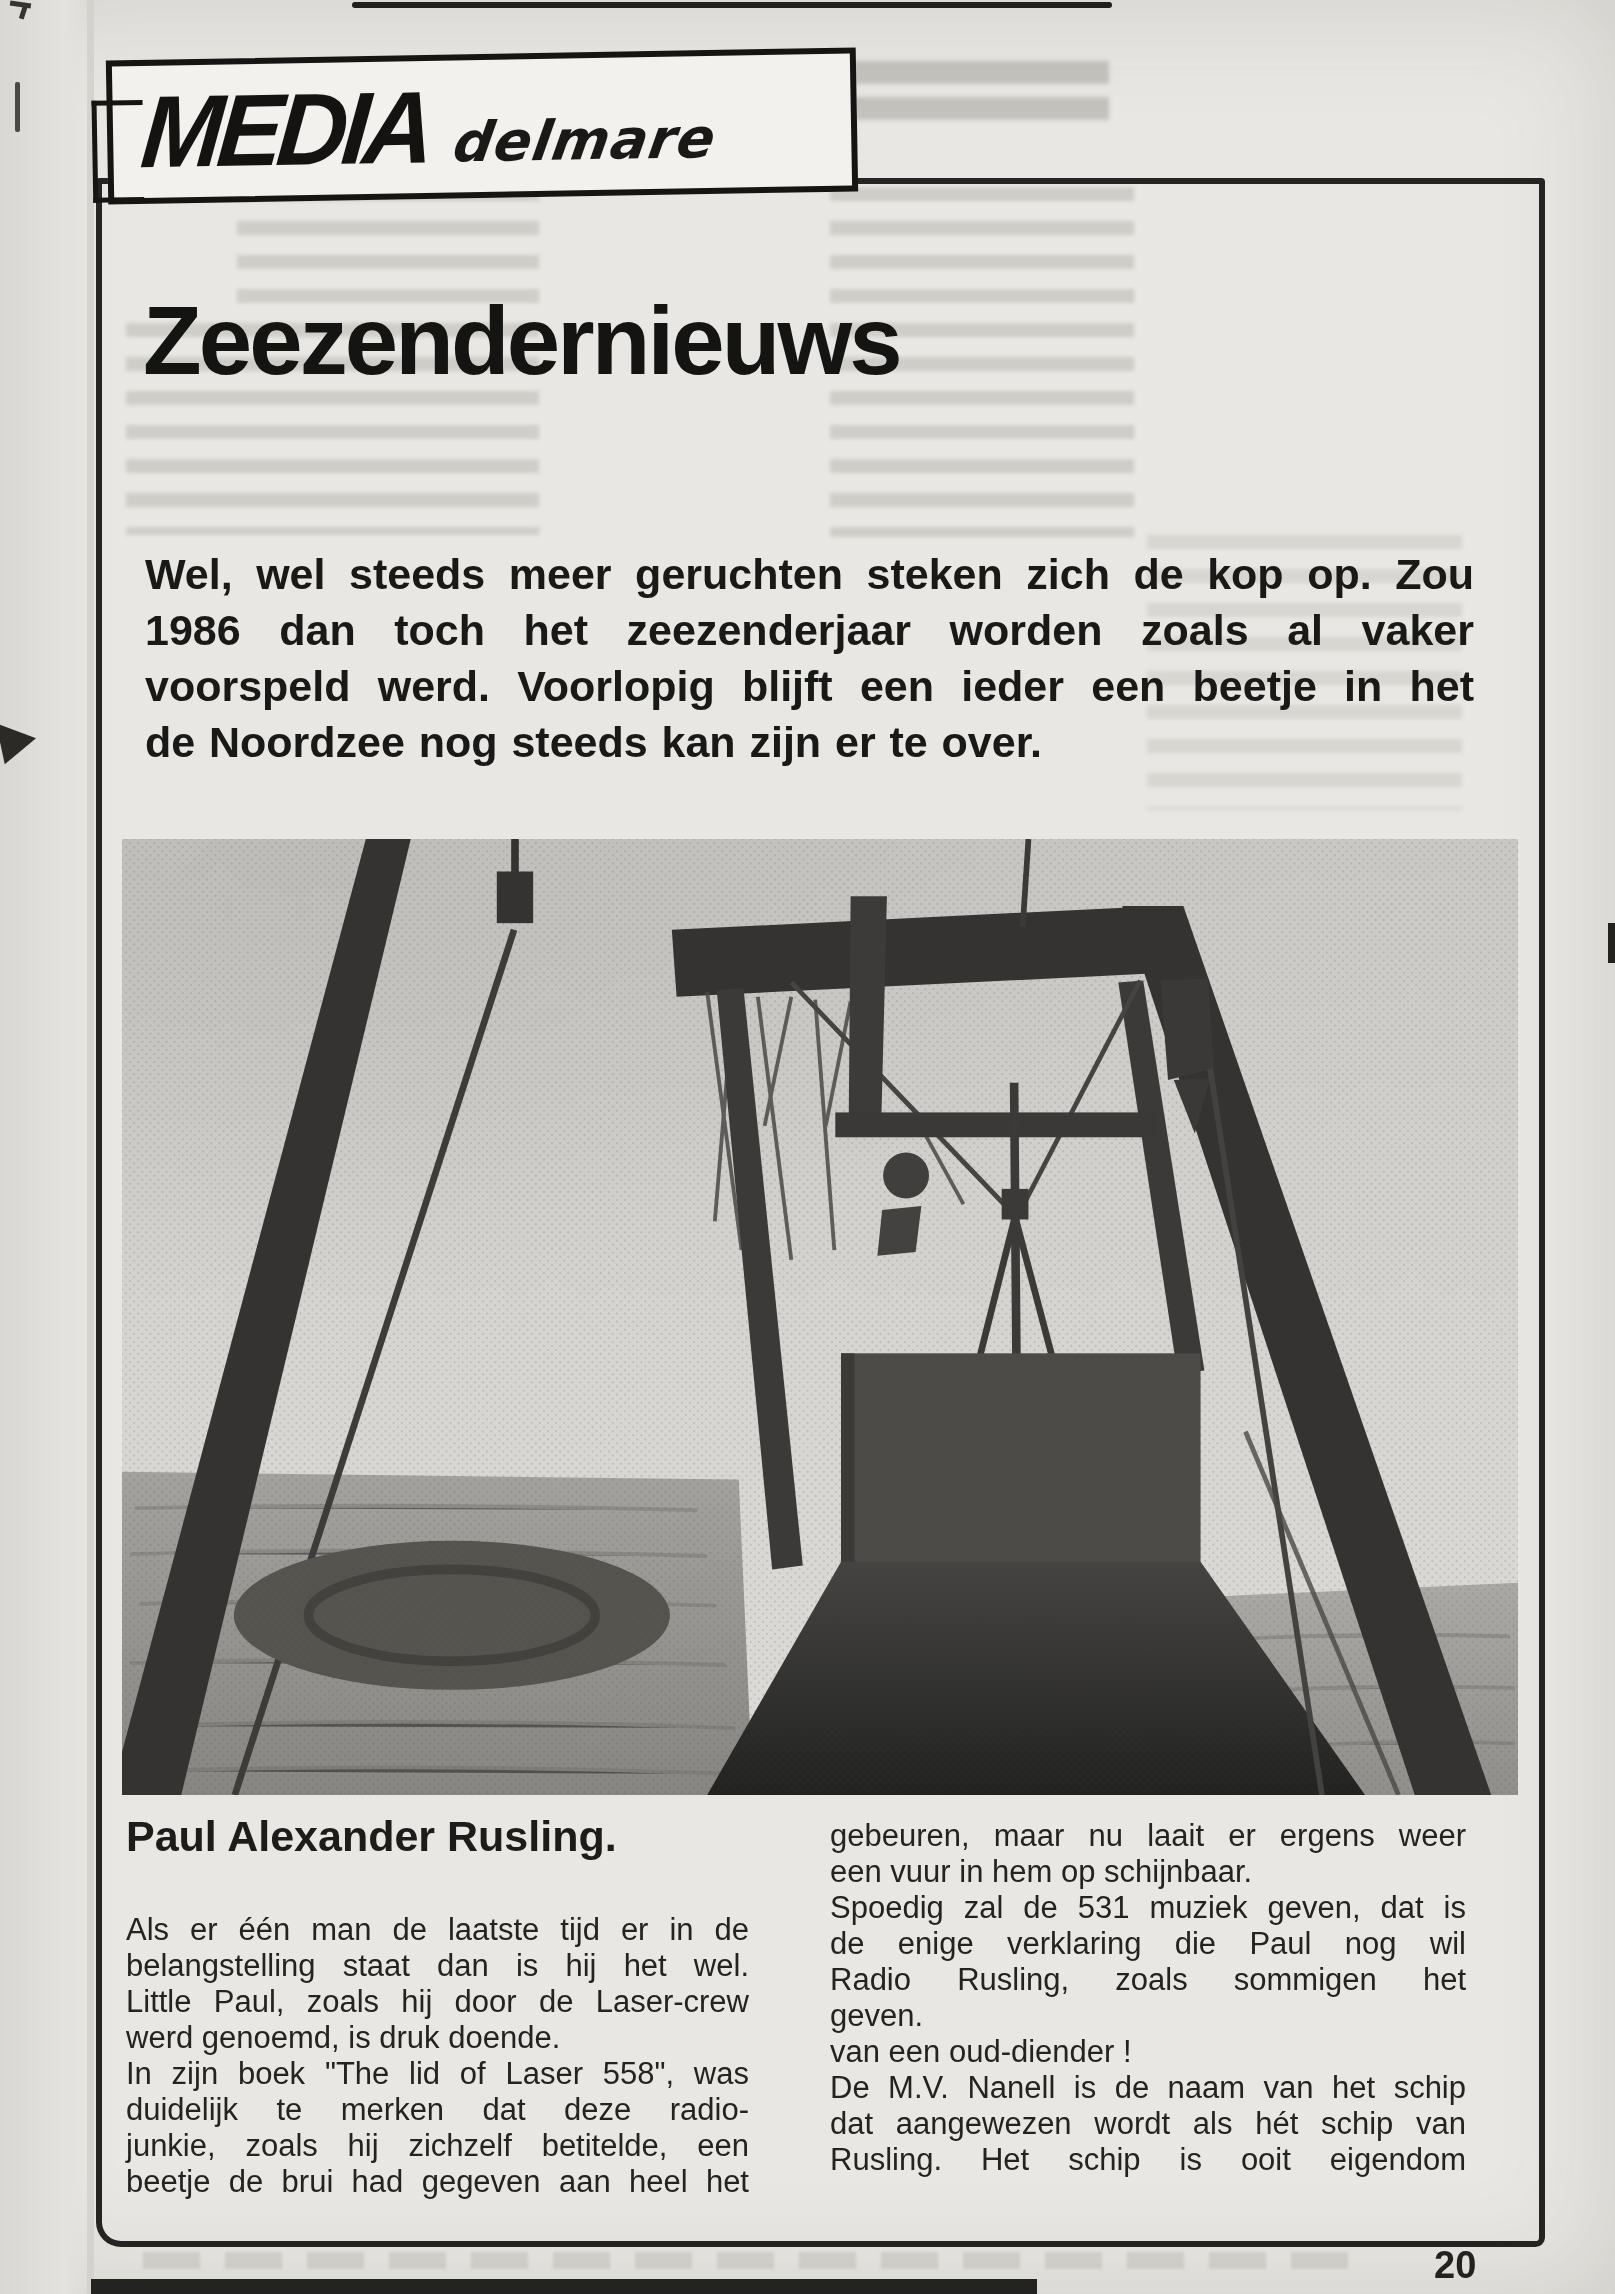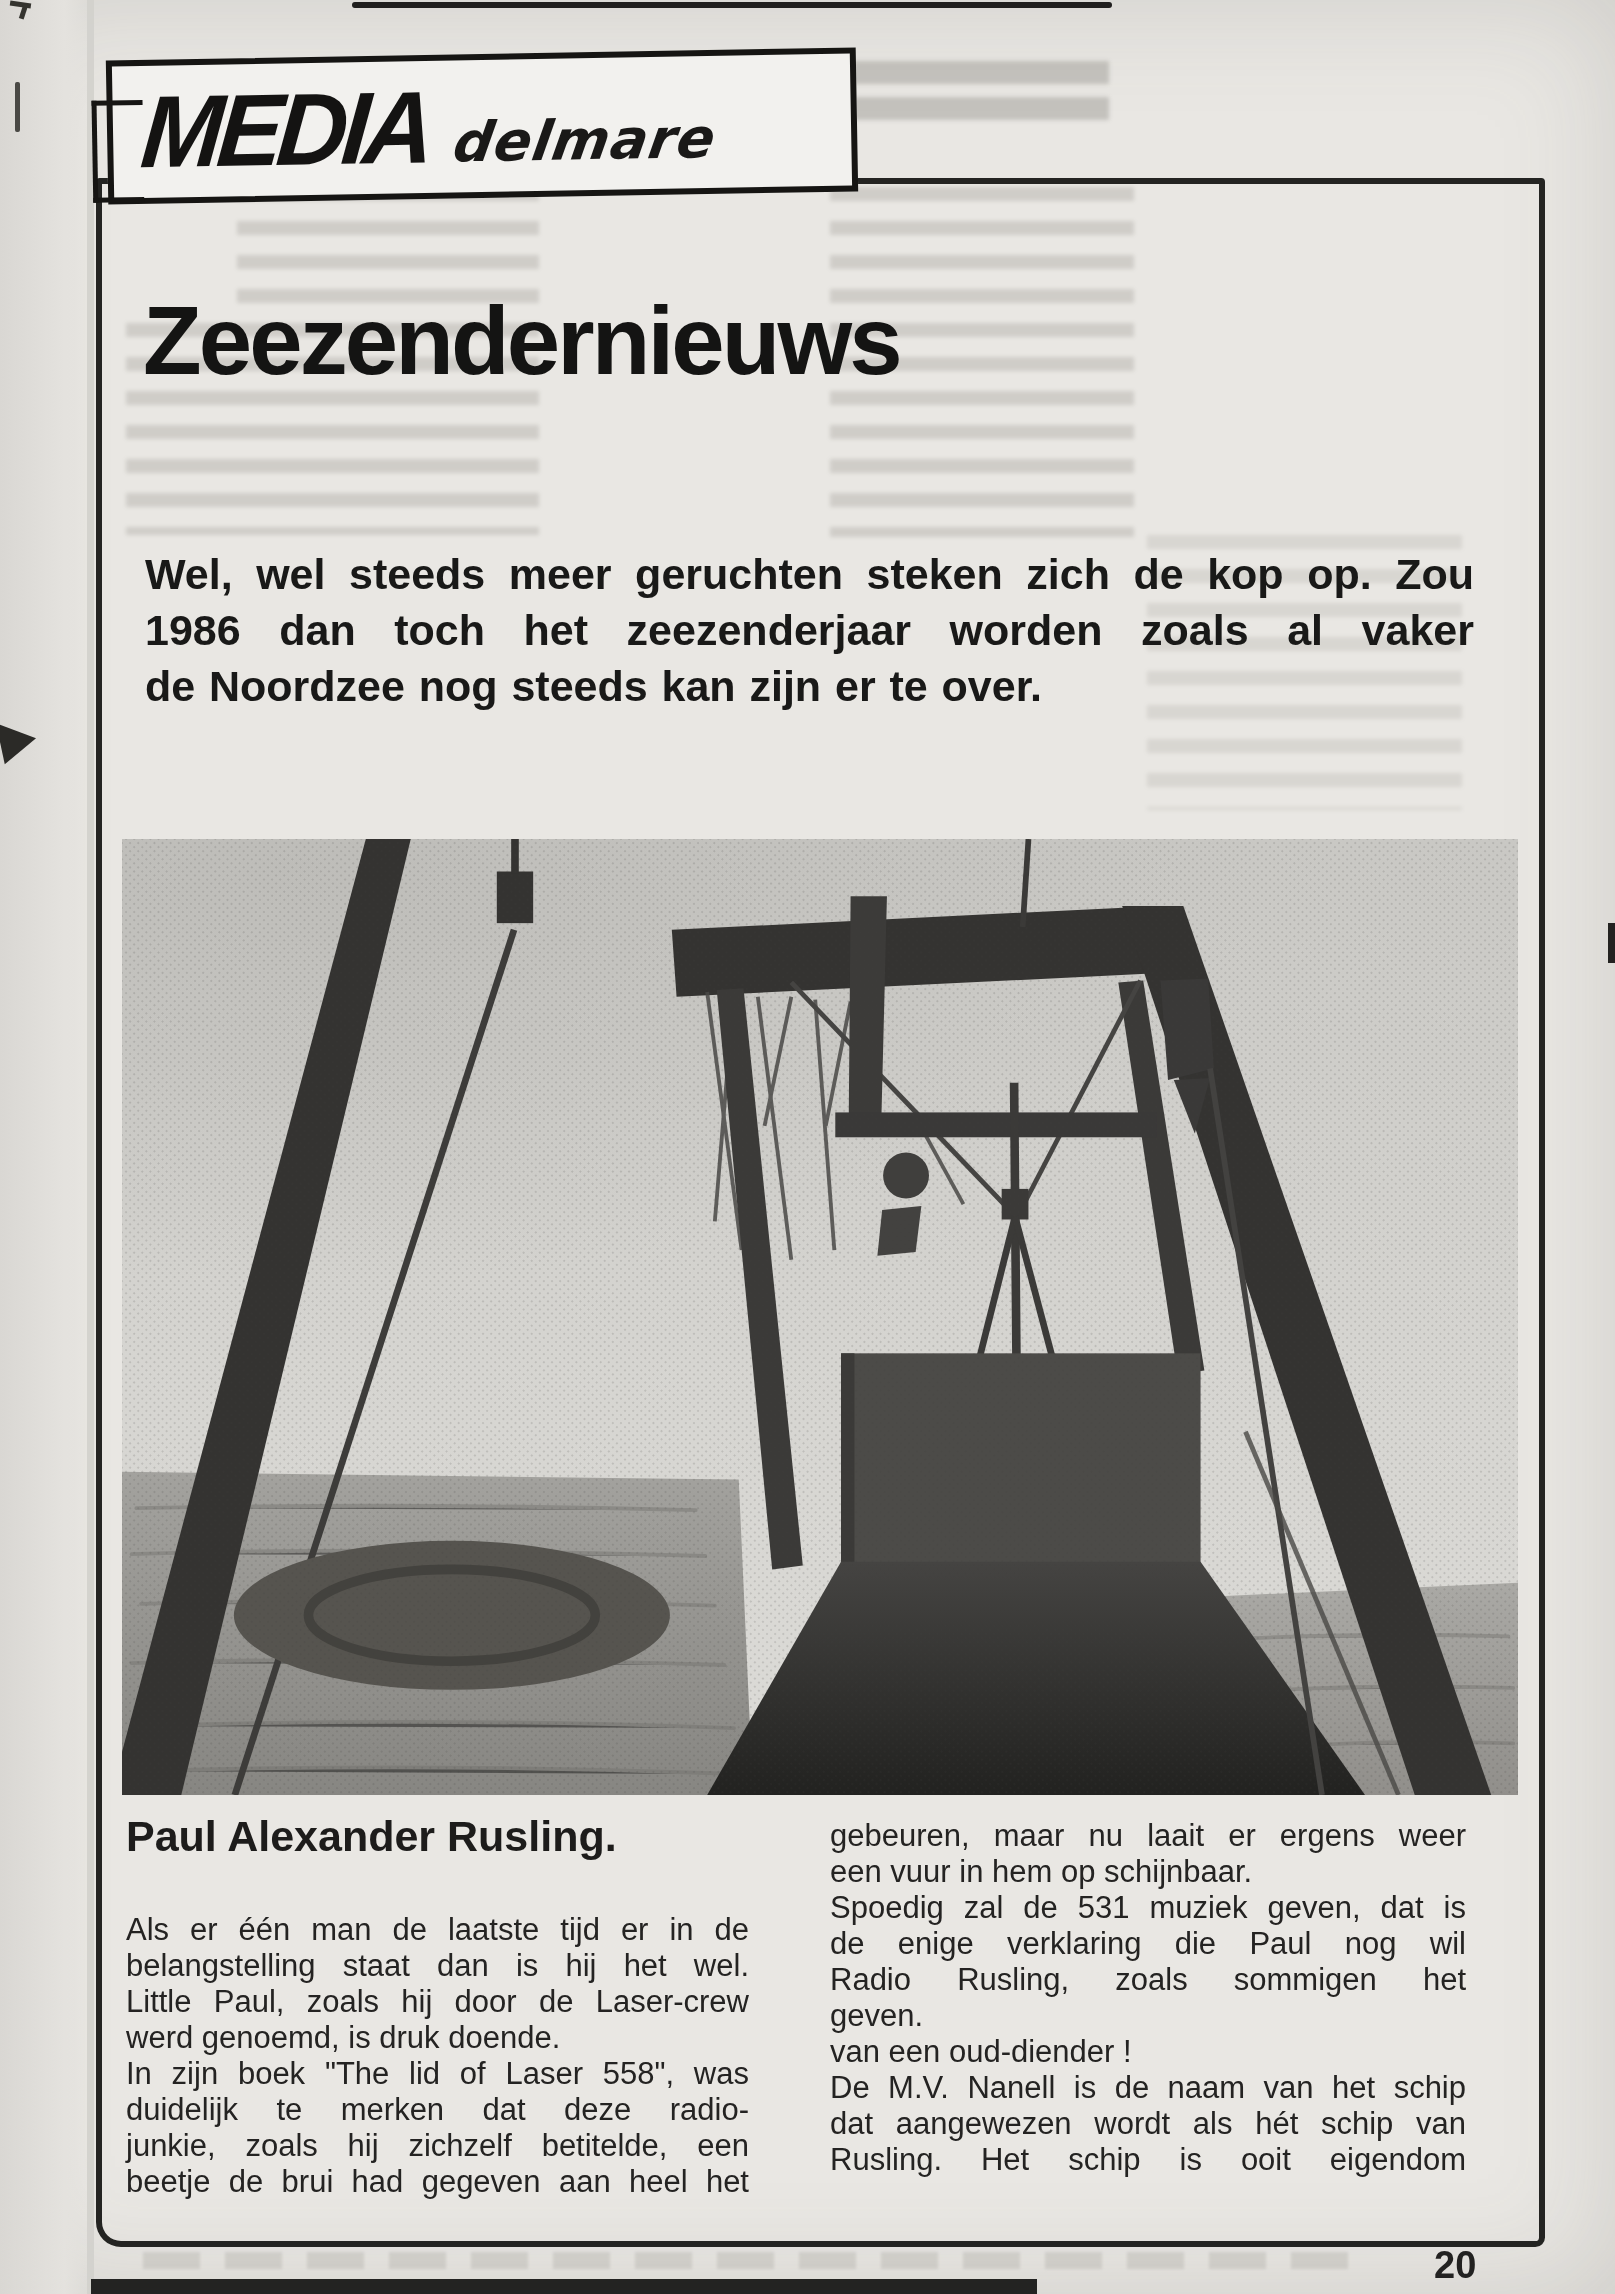--- a/index.html
+++ b/index.html
@@ -92,20 +92,21 @@
   <div class="abs logo-box">
     <span class="logo-media">MEDIA</span>
     <span class="logo-delmare">delmare</span>
   </div>
 
   <h1 class="abs title" style="margin:0;">Zeezendernieuws</h1>
 
   <div class="abs intro">
       <div class="tl just">Wel, wel steeds meer geruchten steken zich de kop op. Zou</div>
       <div class="tl just">1986 dan toch het zeezenderjaar worden zoals al vaker</div>
+      <div class="tl just">voorspeld werd. Voorlopig blijft een ieder een beetje in het</div>
       <div class="tl">de Noordzee nog steeds kan zijn er te over.</div>
     </div>
 
   <div class="abs photo">
     <svg viewBox="0 0 1460 1000" preserveAspectRatio="none">
       <defs>
         <linearGradient id="sky" x1="0" y1="0" x2="0" y2="1">
           <stop offset="0" stop-color="#c9c8c4"></stop>
             <stop offset=".55" stop-color="#d6d5d1"></stop>
             <stop offset="1" stop-color="#dcdbd7"></stop>

